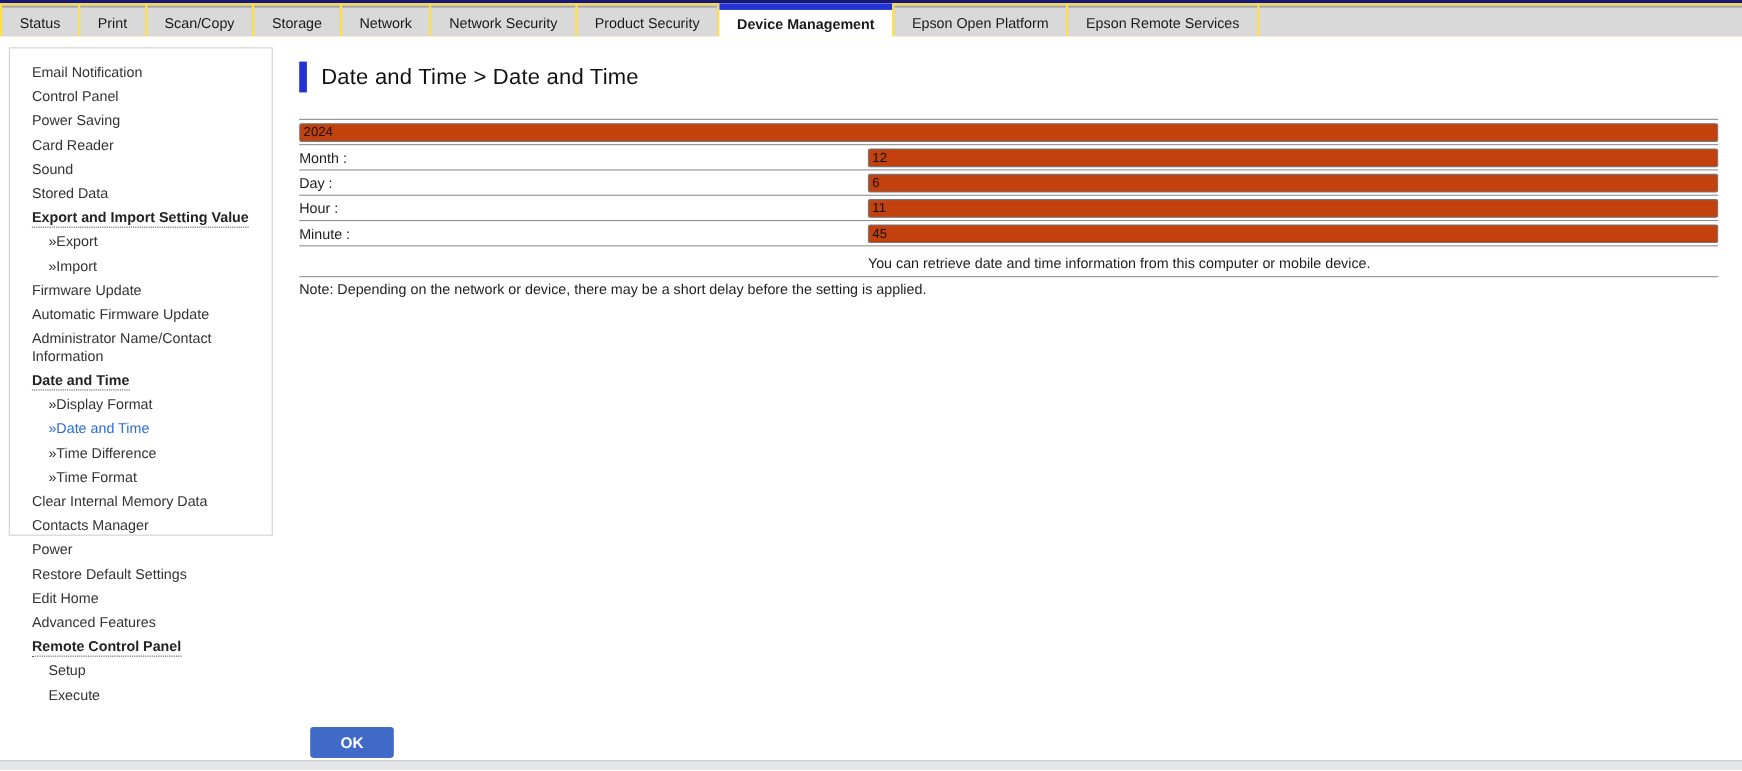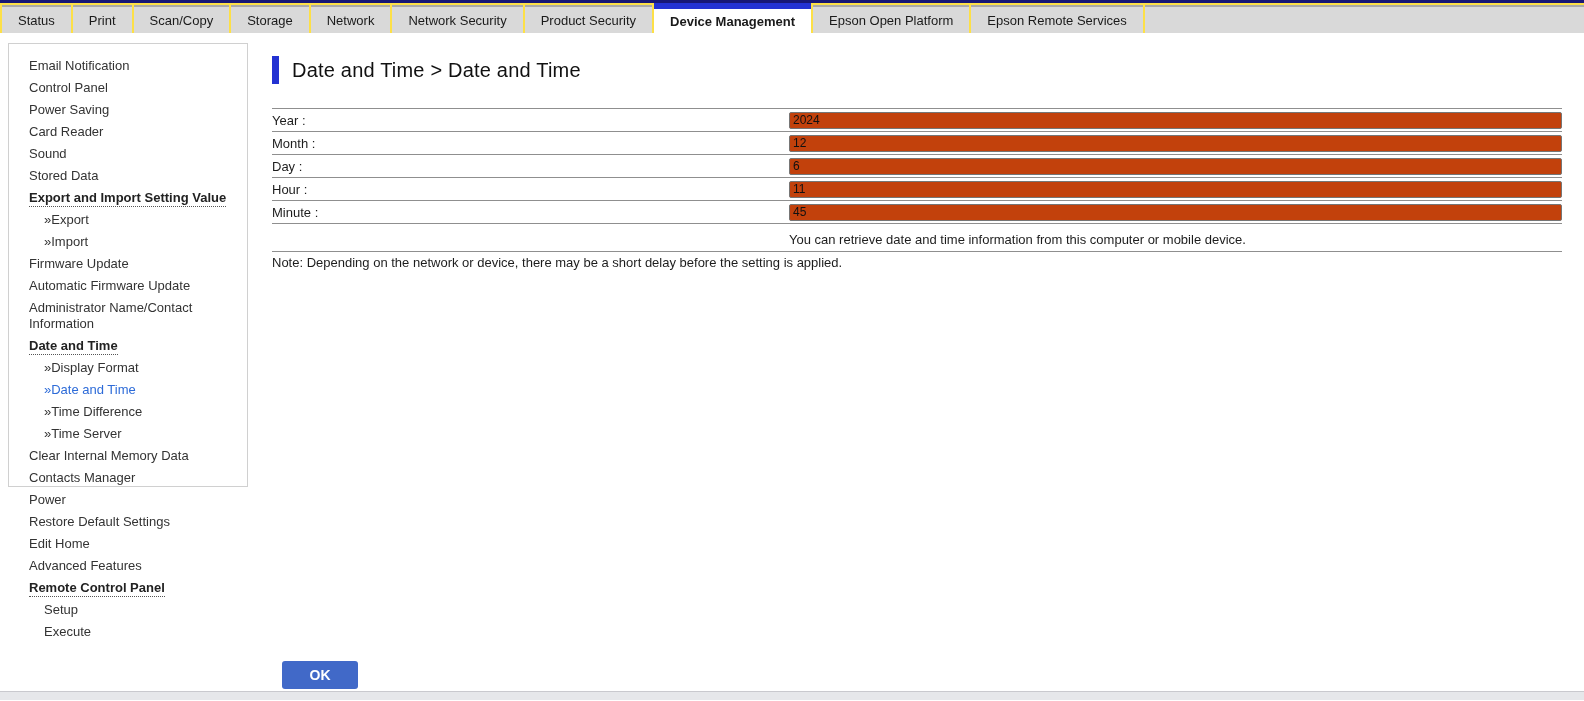--- a/index.html
+++ b/index.html
@@ -107,41 +107,40 @@
   <div class="nav section"><span class="sec-text">Export and Import Setting Value</span></div>
   <div class="nav sub"><span>»</span><span>Export</span></div>
   <div class="nav sub"><span>»</span><span>Import</span></div>
   <div class="nav item">Firmware Update</div>
   <div class="nav item">Automatic Firmware Update</div>
   <div class="nav item">Administrator Name/Contact Information</div>
   <div class="nav section"><span class="sec-text">Date and Time</span></div>
   <div class="nav sub"><span>»</span><span>Display Format</span></div>
   <div class="nav sub active-link"><span>»</span><span>Date and Time</span></div>
   <div class="nav sub"><span>»</span><span>Time Difference</span></div>
-  <div class="nav sub"><span>»</span><span>Time Server</span></div>
+  <div class="nav sub"><span>»</span><span>Time Format</span></div>
   <div class="nav item">Clear Internal Memory Data</div>
   <div class="nav item">Contacts Manager</div>
   <div class="nav item">Power</div>
   <div class="nav item">Restore Default Settings</div>
   <div class="nav item">Edit Home</div>
   <div class="nav item">Advanced Features</div>
   <div class="nav section"><span class="sec-text">Remote Control Panel</span></div>
   <div class="nav sub noprefix"><span>Setup</span></div>
   <div class="nav sub noprefix"><span>Execute</span></div>
 </div>
 
 <div class="content">
   <div class="title-row">
     <div class="accent-bar"></div>
     <div class="page-title">Date and Time &gt; Date and Time</div>
   </div>
 
   <div class="form-table">
     <div class="row">
-      <div class="row-label">Year :</div>
       <input class="row-input" type="text" value="2024" style="">
     </div>
     <div class="row">
       <div class="row-label">Month :</div>
       <input class="row-input" type="text" value="12" style="">
     </div>
     <div class="row">
       <div class="row-label">Day :</div>
       <input class="row-input" type="text" value="6" style="">
     </div>

